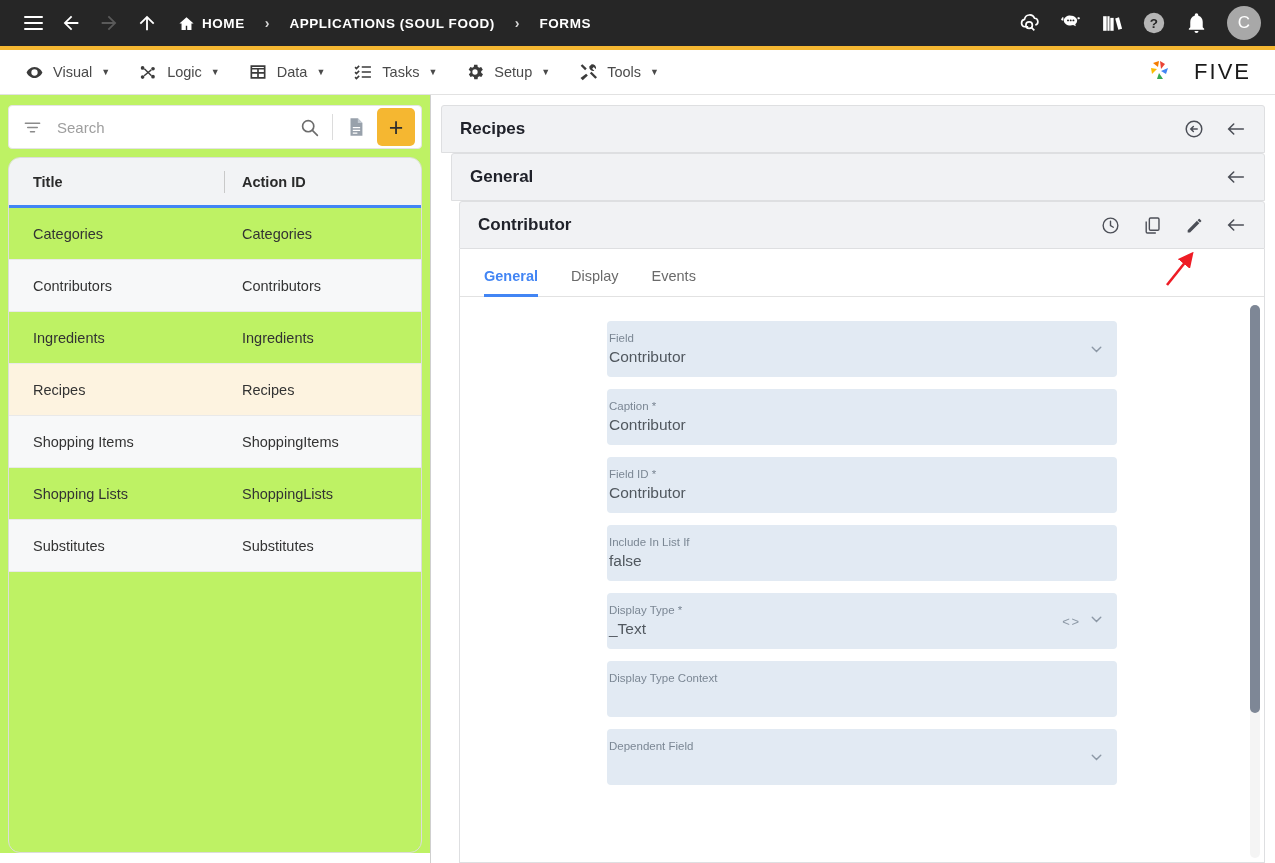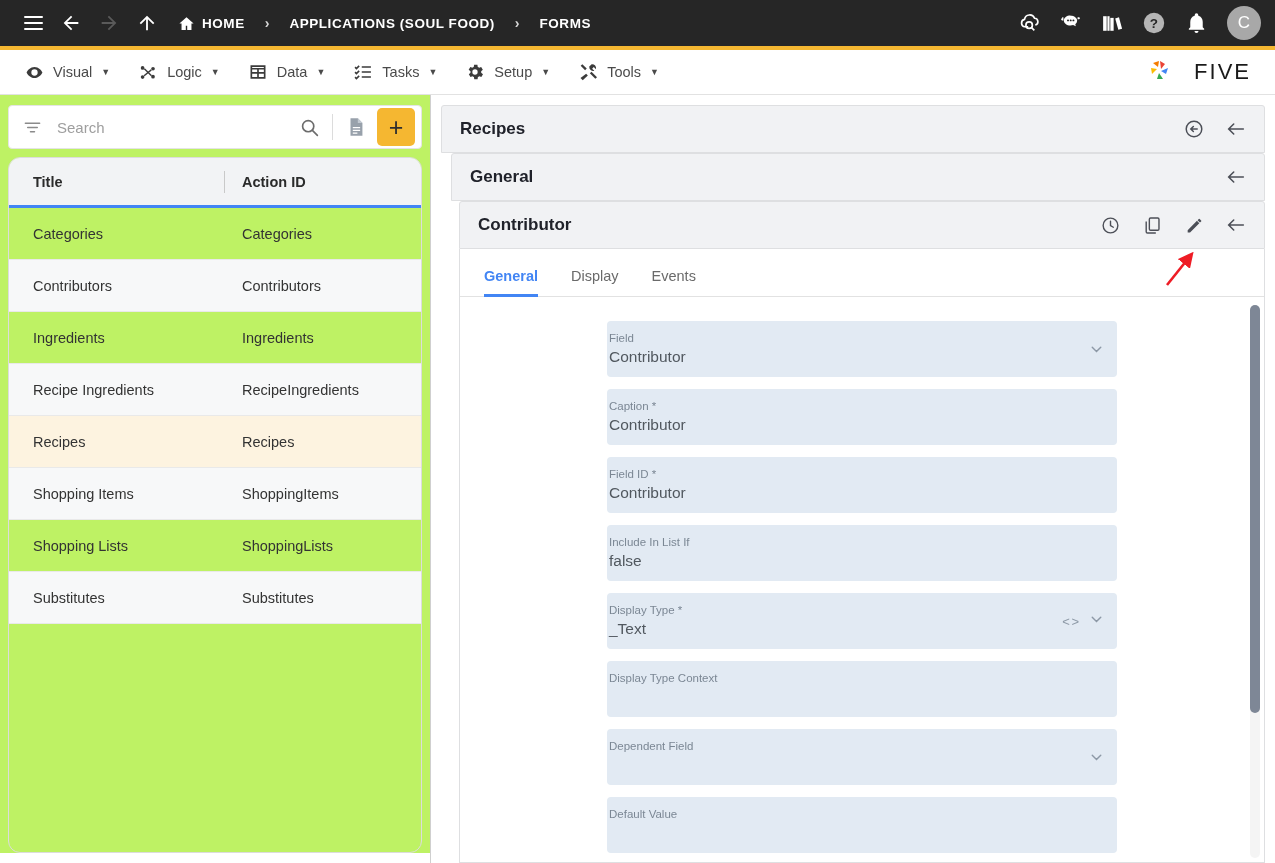--- a/index.html
+++ b/index.html
@@ -359,24 +359,20 @@
             <div class="c1">Categories</div>
             <div class="c2">Categories</div>
           </div>
           <div class="row alt">
             <div class="c1">Contributors</div>
             <div class="c2">Contributors</div>
           </div>
           <div class="row">
             <div class="c1">Ingredients</div>
             <div class="c2">Ingredients</div>
-          </div>
-          <div class="row alt">
-            <div class="c1">Recipe Ingredients</div>
-            <div class="c2">RecipeIngredients</div>
           </div>
           <div class="row sel">
             <div class="c1">Recipes</div>
             <div class="c2">Recipes</div>
           </div>
           <div class="row alt">
             <div class="c1">Shopping Items</div>
             <div class="c2">ShoppingItems</div>
           </div>
           <div class="row">
@@ -507,24 +503,20 @@
             <div class="field tall">
               <div class="field-label">Dependent Field</div>
               <div class="field-value"></div>
               <span class="field-ico">
                 <svg width="17" height="17" viewBox="0 0 24 24" fill="none" stroke="currentColor" stroke-width="2" stroke-linecap="round">
                     <path d="M6 9.5l6 6 6-6"></path>
                   </svg>
               </span>
             </div>
 
-            <div class="field tall">
-              <div class="field-label">Default Value</div>
-              <div class="field-value"></div>
-            </div>
 
           </div>
 
           <div class="vscroll">
             <div class="vthumb"></div>
           </div>
         </div>
       </div>
     </div>
   </div>

